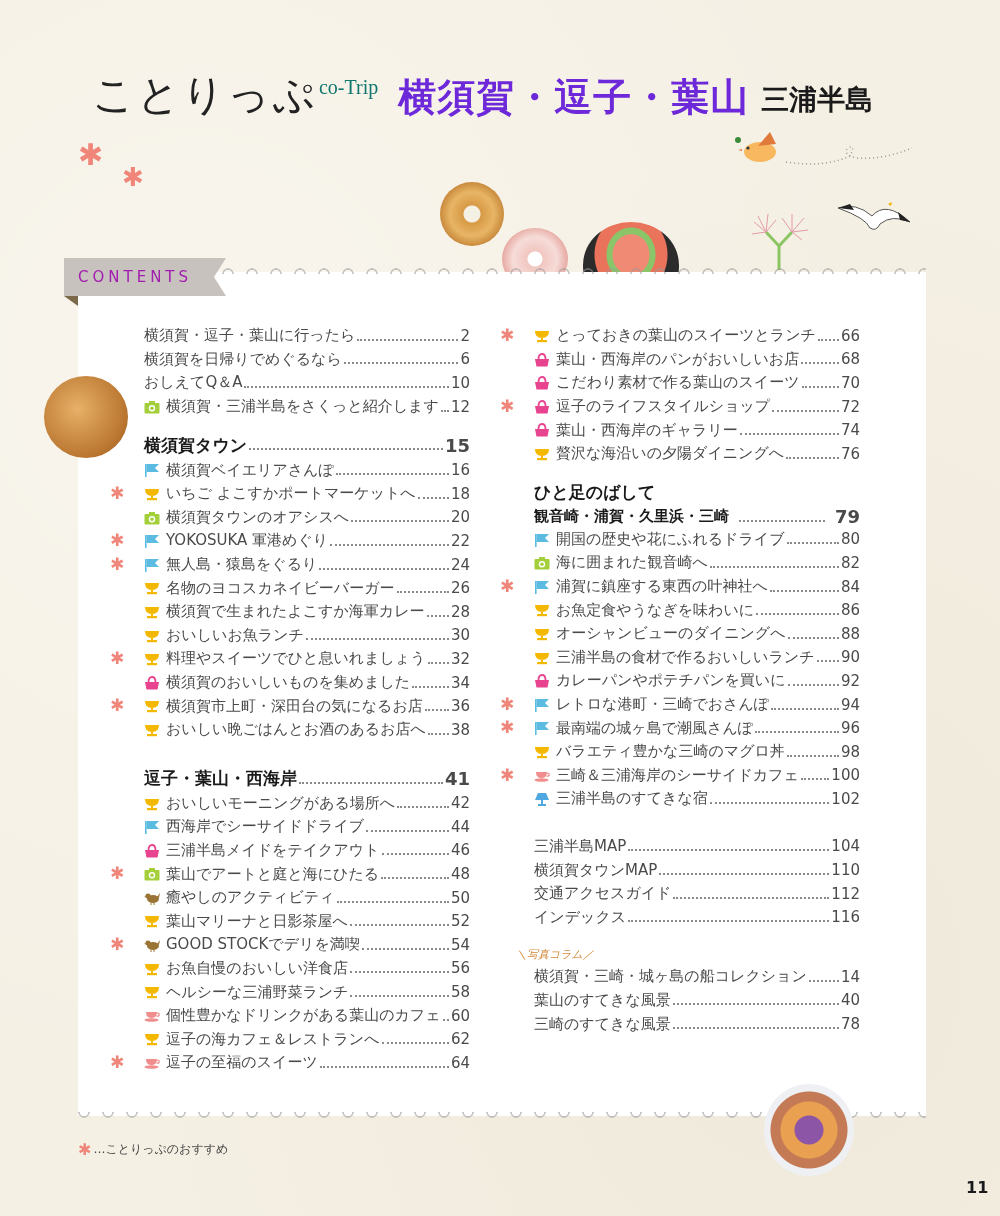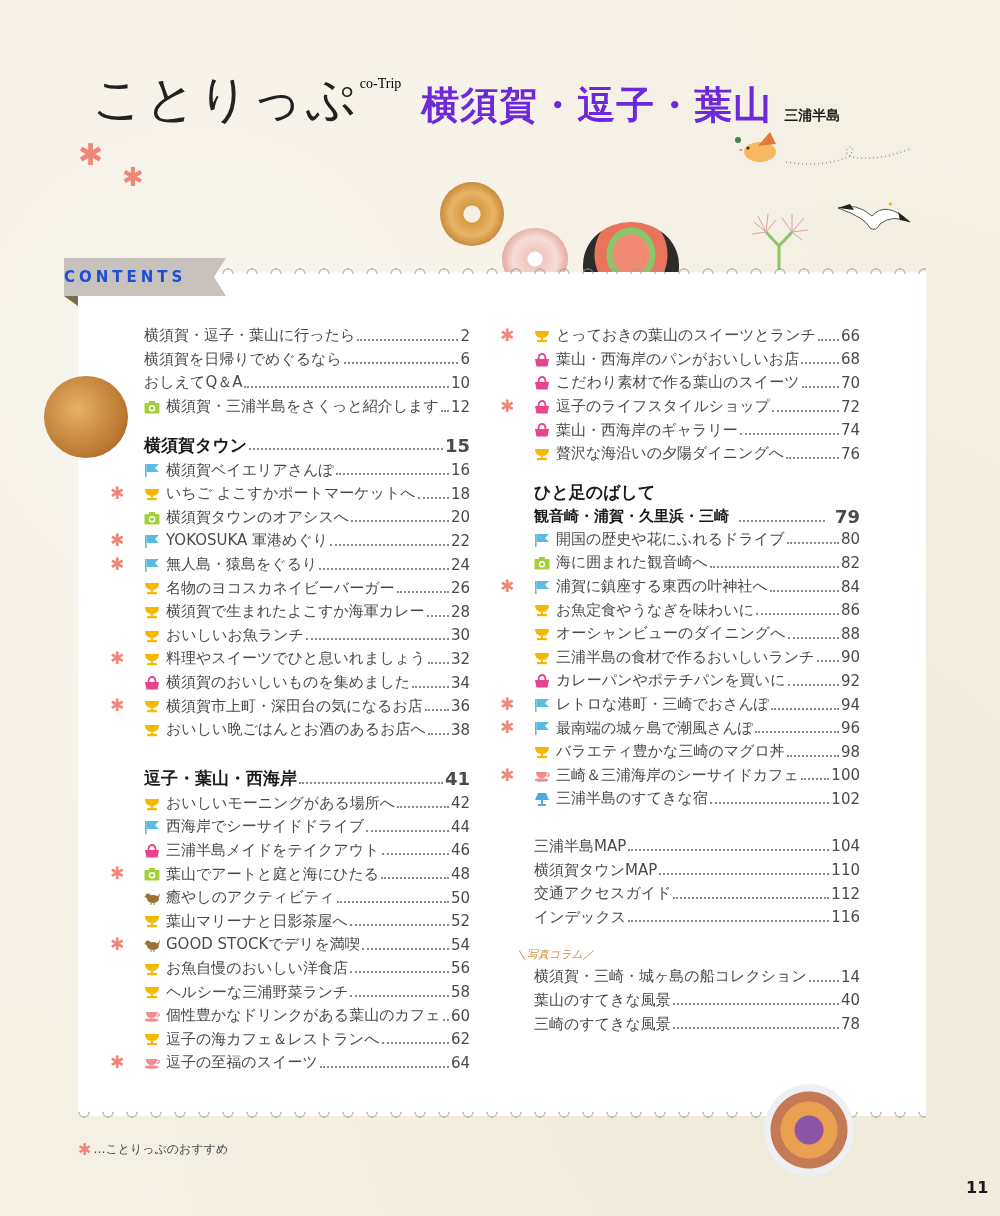--- a/index.html
+++ b/index.html
@@ -16,35 +16,35 @@
     background:
       radial-gradient(ellipse at 20% 30%, rgba(255,255,255,0.35), transparent 60%),
       radial-gradient(ellipse at 80% 80%, rgba(230,222,205,0.4), transparent 60%);
   }
   .header {
     position: absolute; left: 92px; top: 74px;
     display: flex; align-items: flex-end;
   }
   .brand-jp {
     font-family: "DejaVu Serif", serif;
-    font-size: 50px; color: #222; letter-spacing: 2px;
+    font-size: 42px; color: #222; letter-spacing: 2px;
     line-height: 1;
   }
   .brand-en {
     font-family: "Liberation Serif", serif;
-    font-size: 14px; color: #000000; margin-left: 2px;
+    font-size: 20px; color: #0f766e; margin-left: 2px;
     align-self: flex-start; margin-top: 2px;
   }
   .title-main {
     font-family: "DejaVu Sans", sans-serif; font-weight: bold;
     font-size: 38px; color: #6d28d9; margin-left: 20px; line-height: 1;
     letter-spacing: 1px;
   }
   .title-sub {
-    font-weight: bold; font-size: 14px; color: #1a1a1a; margin-left: 12px;
+    font-weight: bold; font-size: 28px; color: #1a1a1a; margin-left: 12px;
     line-height: 1; margin-bottom: 2px;
   }
 
   .deco { position: absolute; }
   .flower-deco { color: #f0867a; font-size: 30px; line-height: 1; }
 
   .panel {
     position: absolute; left: 78px; top: 272px;
     width: 848px; height: 844px;
     background: #ffffff;
@@ -54,22 +54,22 @@
     background-image: radial-gradient(circle at 6px 8px, transparent 4px, #999 4.5px, #999 5.5px, transparent 6px);
     background-size: 24px 8px; opacity: 0.55;
   }
   .scallop-top { top: 266px; }
   .scallop-bottom { top: 1112px; transform: scaleY(-1); }
 
   .contents-tab {
     position: absolute; left: 64px; top: 258px;
     width: 140px; height: 38px;
     background: #c8c2bf;
-    display: flex; align-items: center; 
-    color: #1d4ed8; font-weight: bold; font-size: 15px; letter-spacing: 4px;
+    display: flex; align-items: center; padding-left: 14px;
+    color: #a21caf; font-weight: normal; font-size: 15px; letter-spacing: 4px;
   }
   .contents-tab::after {
     content: ""; position: absolute; right: -22px; top: 0;
     border-top: 19px solid #c8c2bf; border-bottom: 19px solid #c8c2bf;
     border-right: 12px solid transparent; border-left: 10px solid #c8c2bf;
   }
   .contents-fold {
     position: absolute; left: 64px; top: 296px;
     border-top: 10px solid #7a6a4a; border-left: 14px solid transparent;
   }

